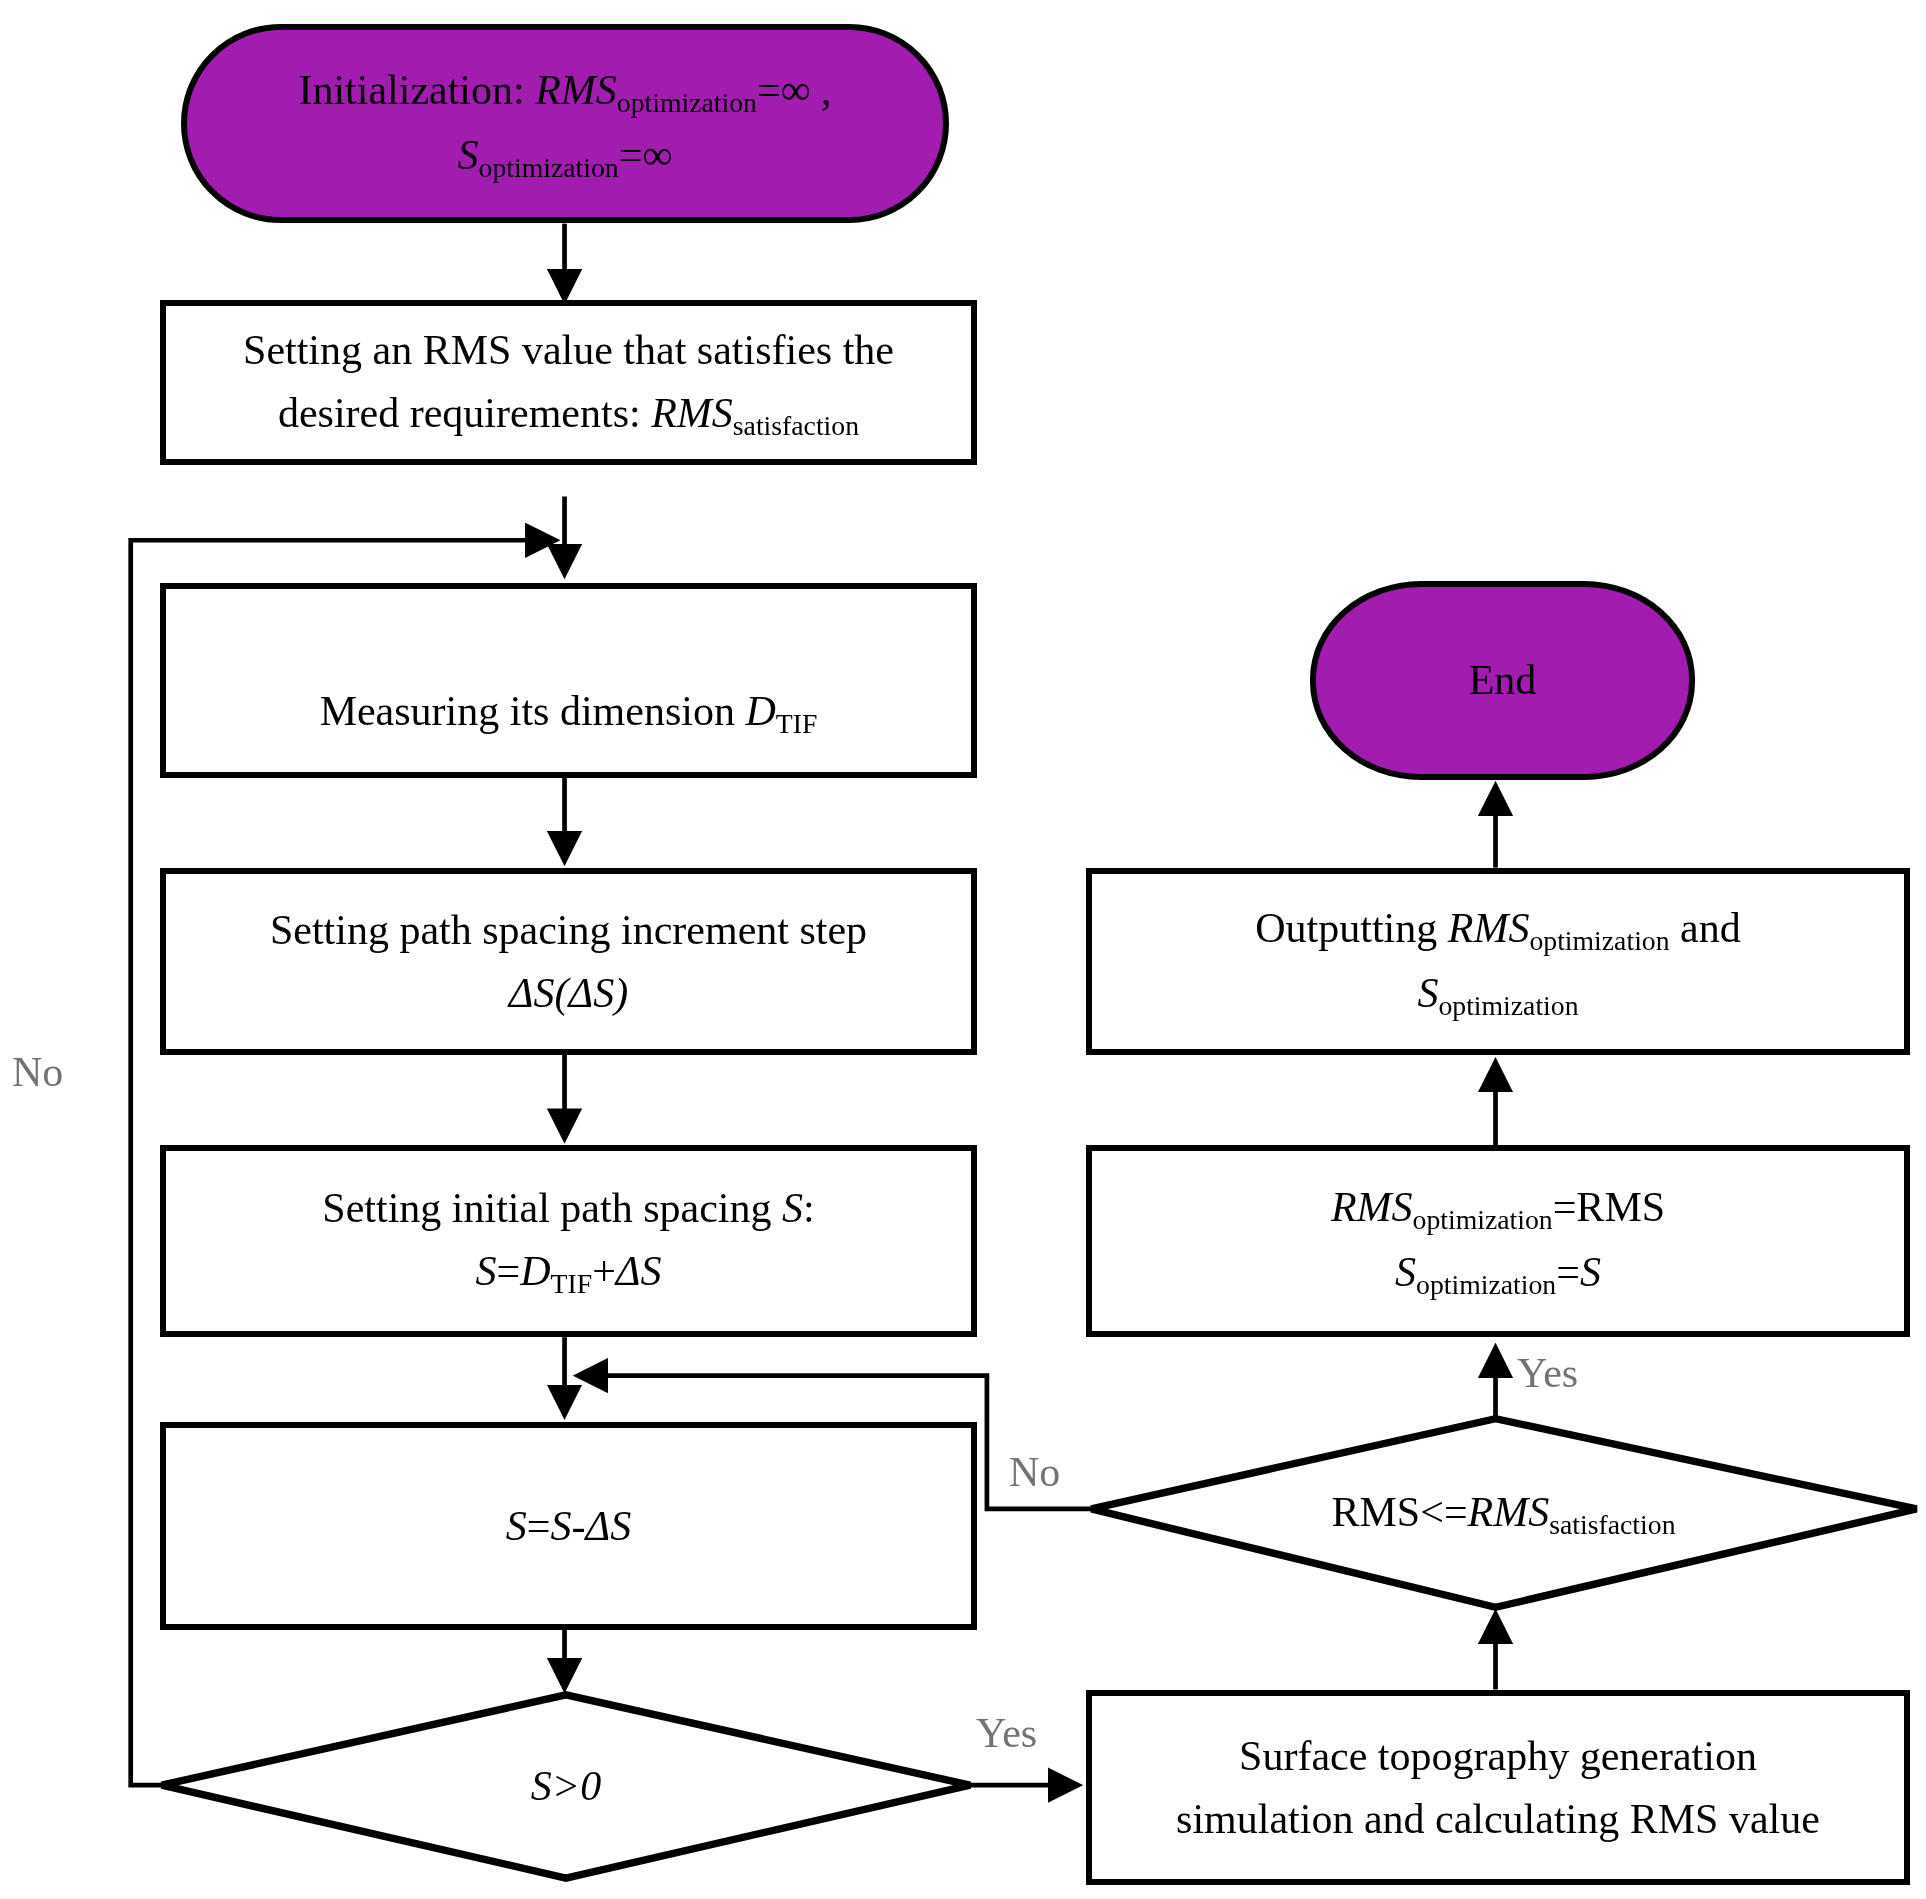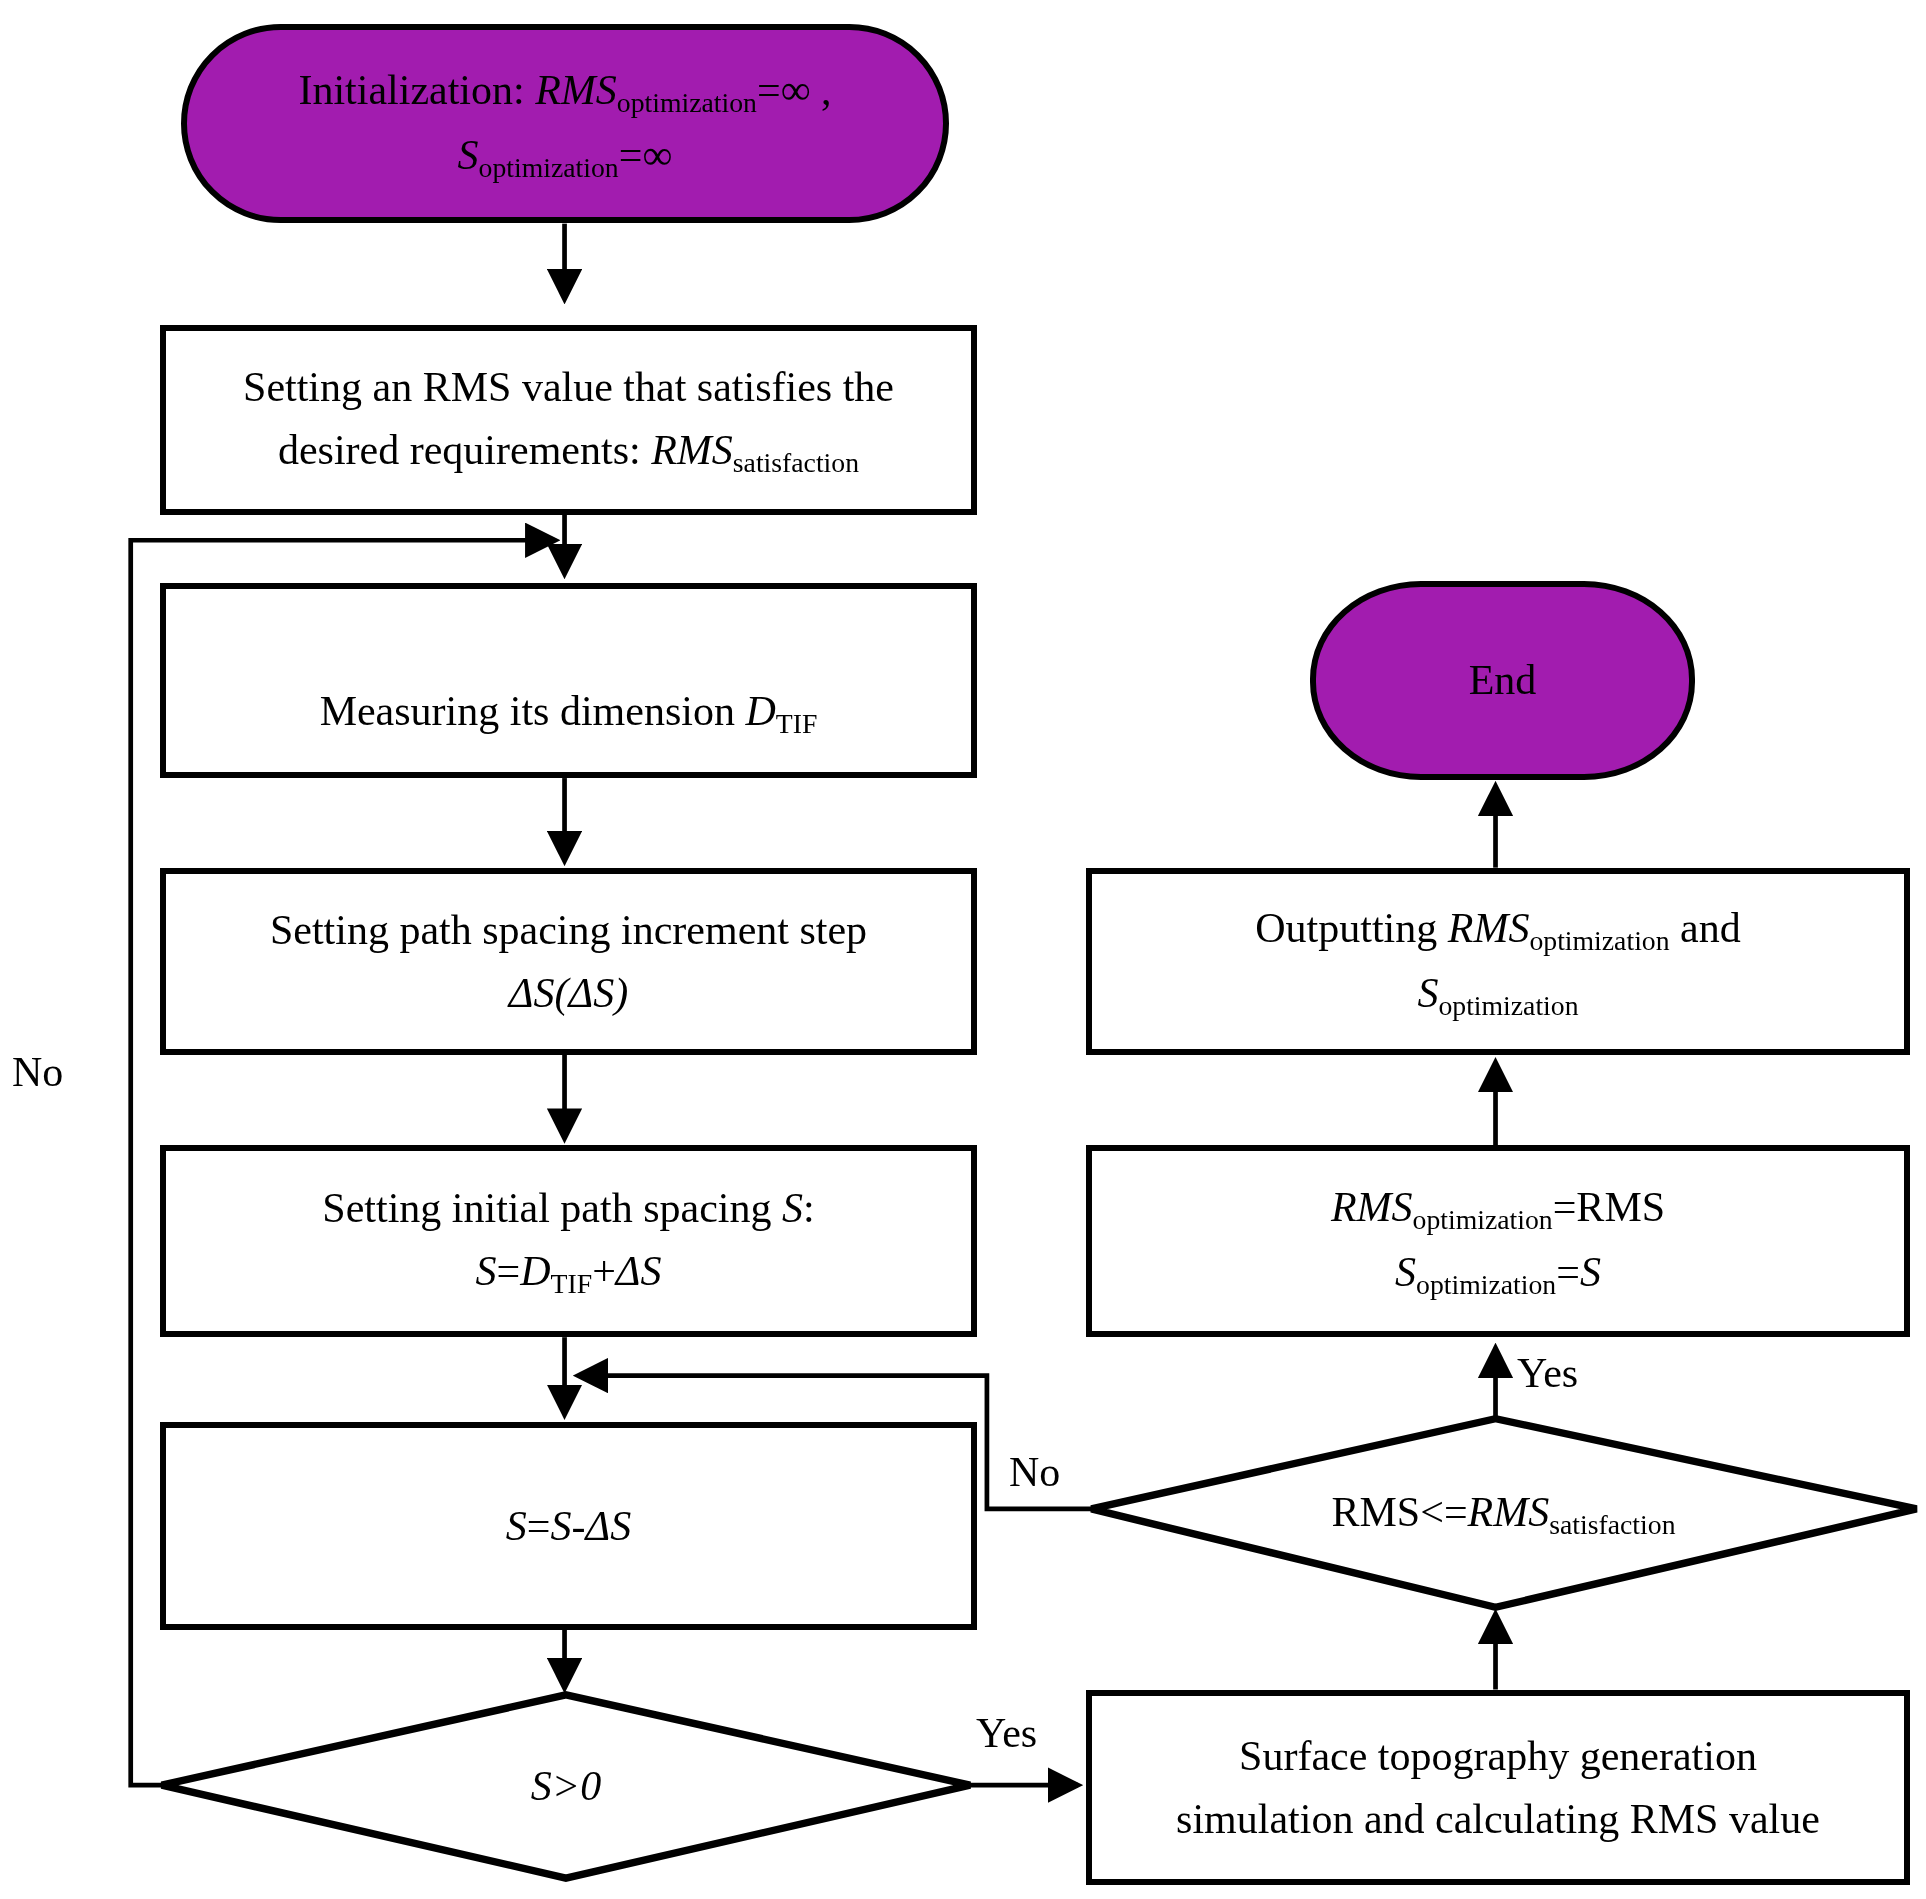--- a/index.html
+++ b/index.html
@@ -51,27 +51,27 @@
   }
 
   .seg-rm { font-style: normal; }
   .seg-it { font-style: italic; }
   .seg-sub { font-size: 0.66em; vertical-align: -0.3em; font-style: normal; }
 
   .edge-label {
     position: absolute;
     z-index: 3;
     font-size: 42px;
-    color: #000000;
+    color: #737373;
     white-space: nowrap;
   }
 
   
   #n-start       { left: 181px;  top: 24px;   width: 768px; height: 199px; border-radius: 101px; }
-  #n-set-rms     { left: 160px;  top: 325px;  width: 817px; height: 190px; }
+  #n-set-rms     { left: 160px;  top: 300px;  width: 817px; height: 165px; }
   #n-input-tif   { left: 160px;  top: 583px;  width: 817px; height: 195px; }
   #n-set-step    { left: 160px;  top: 868px; width: 817px; height: 187px; }
   #n-set-initial { left: 160px;  top: 1145px; width: 817px; height: 192px; }
   #n-decrement   { left: 160px;  top: 1422px; width: 817px; height: 208px; }
   #n-decision-s  { left: 162px;  top: 1695px; width: 808px; height: 183px; }
   #n-surface     { left: 1086px; top: 1690px; width: 824px; height: 195px; }
   #n-decision-rms{ left: 1091px; top: 1419px; width: 825px; height: 189px; }
   #n-assign      { left: 1086px; top: 1145px; width: 824px; height: 192px; }
   #n-outputting  { left: 1086px; top: 868px; width: 824px; height: 187px; }
   #n-end         { left: 1310px; top: 581px;  width: 385px;  height: 199px; border-radius: 111px / 98px; }

